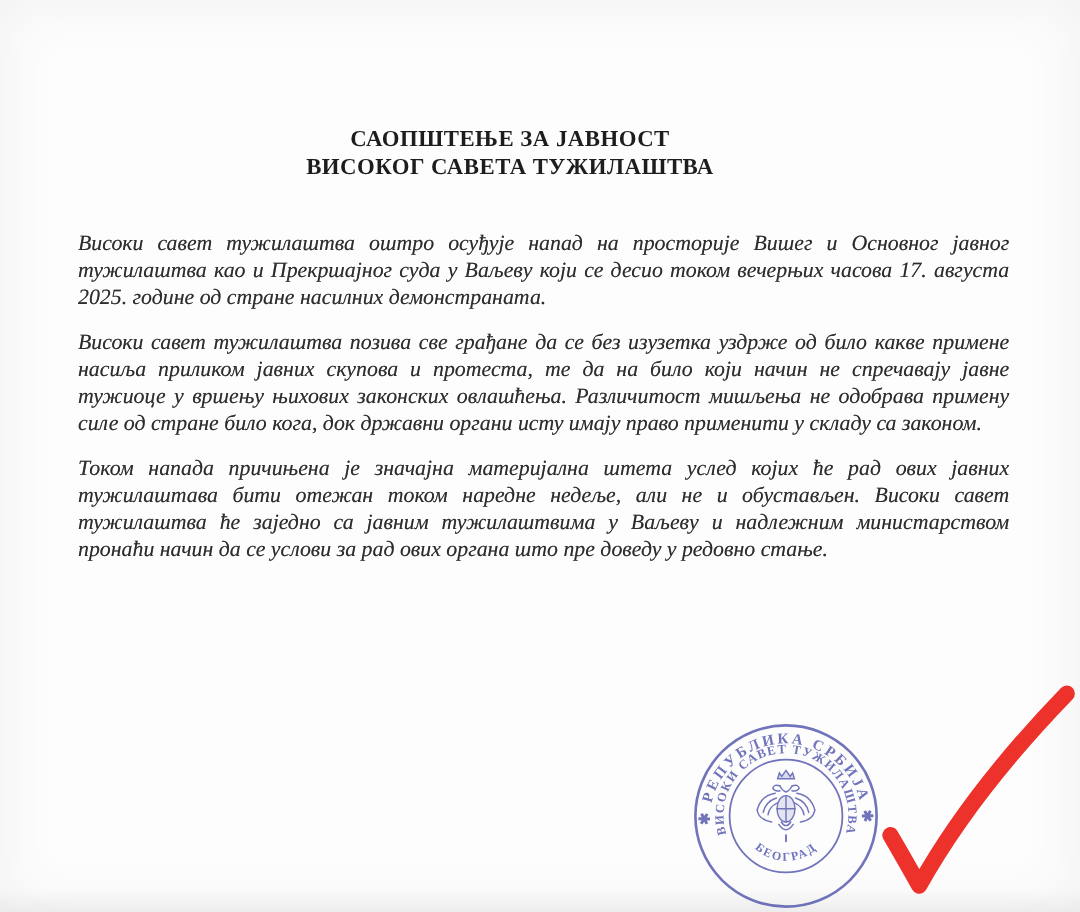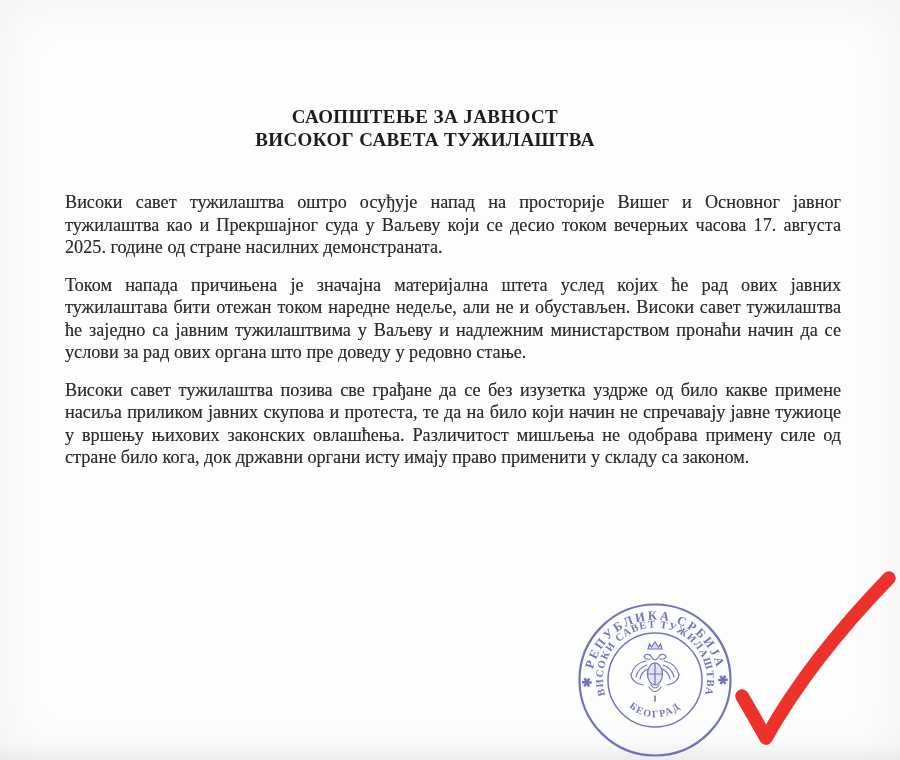--- a/index.html
+++ b/index.html
@@ -36,20 +36,21 @@
     position:absolute;
     top:191px;left:65px;width:776px;
     font-size:18.2px;
     line-height:22.5px;
     text-align:justify;
     color:#2d2d2d;
   }
   .doc-body p{
     margin:0 0 15px 0;
     text-shadow:0 0 0.4px rgba(45,45,45,0.55);
+    font-style:italic;
   }
   .signature{
     position:absolute;
     top:614px;left:480px;width:356px;
     text-align:center;
     font-size:18px;
     line-height:23px;
     color:#2d2d2d;
     z-index:3;
     text-shadow:0 0 0.4px rgba(45,45,45,0.55);
@@ -73,22 +74,22 @@
 
 <div class="page">
 
   <div class="doc-title">
     <div>САОПШТЕЊЕ ЗА ЈАВНОСТ</div>
     <div>ВИСОКОГ САВЕТА ТУЖИЛАШТВА</div>
   </div>
 
   <div class="doc-body">
     <p>Високи савет тужилаштва оштро осуђује напад на просторије Вишег и Основног јавног тужилаштва као и Прекршајног суда у Ваљеву који се десио током вечерњих часова 17. августа 2025. године од стране насилних демонстраната.</p>
+    <p>Високи савет тужилаштва позива све грађане да се без изузетка уздрже од било какве примене насиља приликом јавних скупова и протеста, те да на било који начин не спречавају јавне тужиоце у вршењу њихових законских овлашћења. Различитост мишљења не одобрава примену силе од стране било кога, док државни органи исту имају право применити у складу са законом.</p>
     <p>Током напада причињена је значајна материјална штета услед којих ће рад ових јавних тужилаштава бити отежан током наредне недеље, али не и обустављен. Високи савет тужилаштва ће заједно са јавним тужилаштвима у Ваљеву и надлежним министарством пронаћи начин да се услови за рад ових органа што пре доведу у редовно стање.</p>
-    <p>Високи савет тужилаштва позива све грађане да се без изузетка уздрже од било какве примене насиља приликом јавних скупова и протеста, те да на било који начин не спречавају јавне тужиоце у вршењу њихових законских овлашћења. Различитост мишљења не одобрава примену силе од стране било кога, док државни органи исту имају право применити у складу са законом.</p>
   </div>
 
 
   <svg class="stamp" viewBox="0 0 158 158">
     <g stroke="#4a4ea8" fill="none">
       <circle cx="79" cy="79" r="75.5" stroke-width="2.2"></circle>
       <circle cx="79" cy="79" r="47" stroke-width="1.5"></circle>
     </g>
     <defs>
       <path id="arcOuter" d="M 16 90 A 63.5 63.5 0 1 1 142 90" fill="none"></path>

